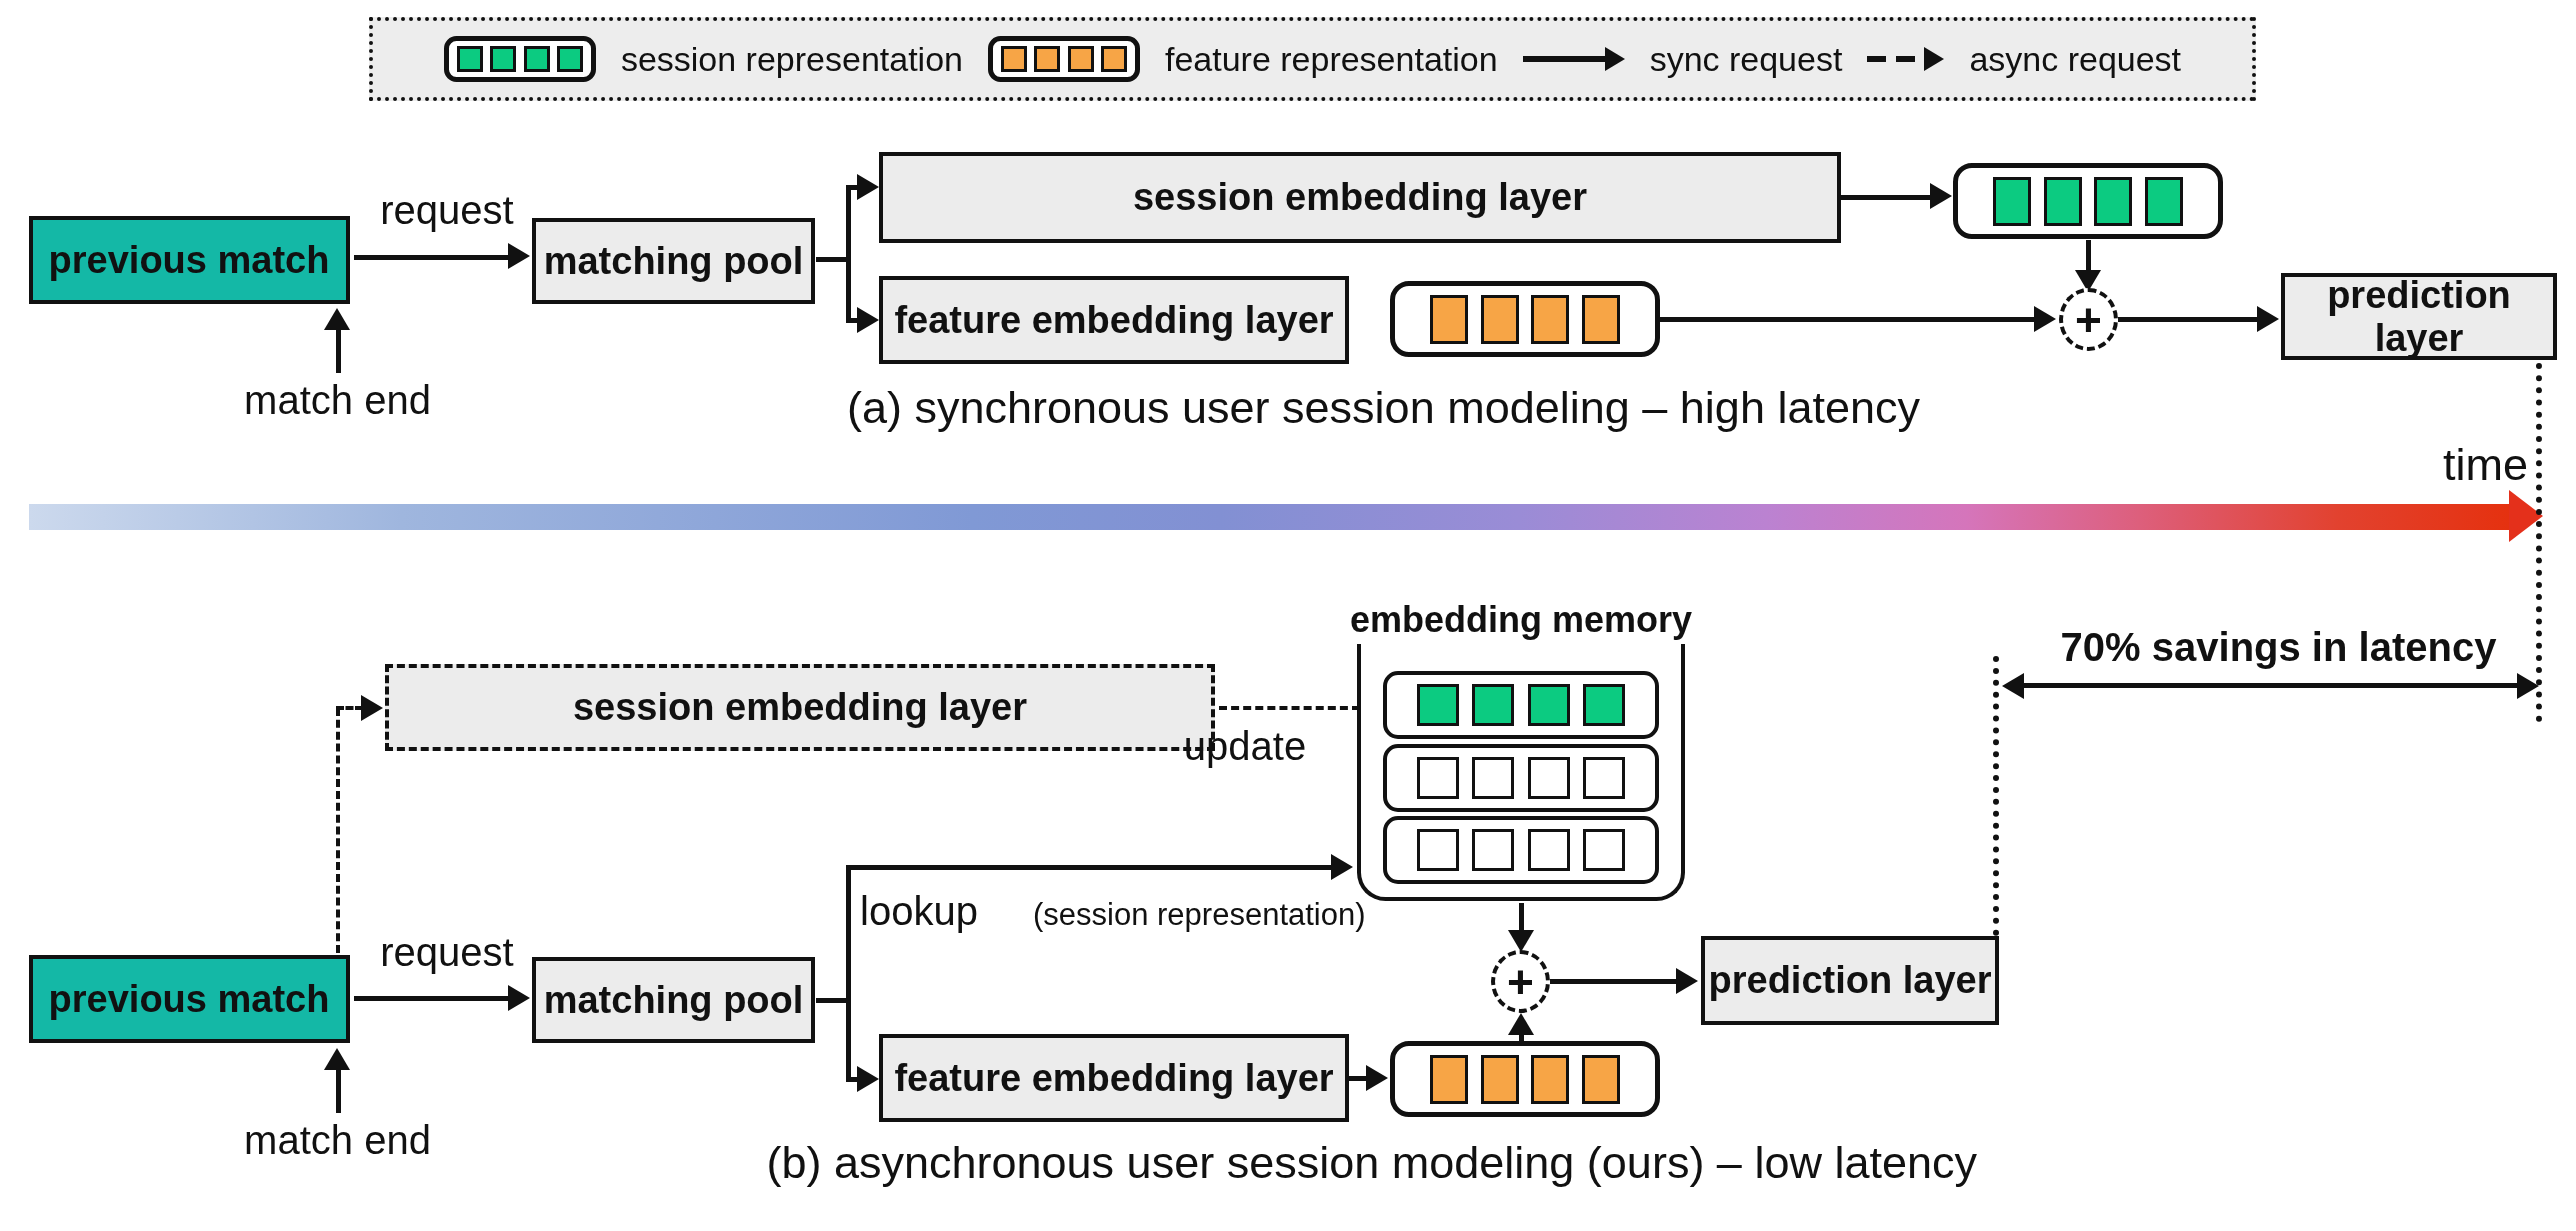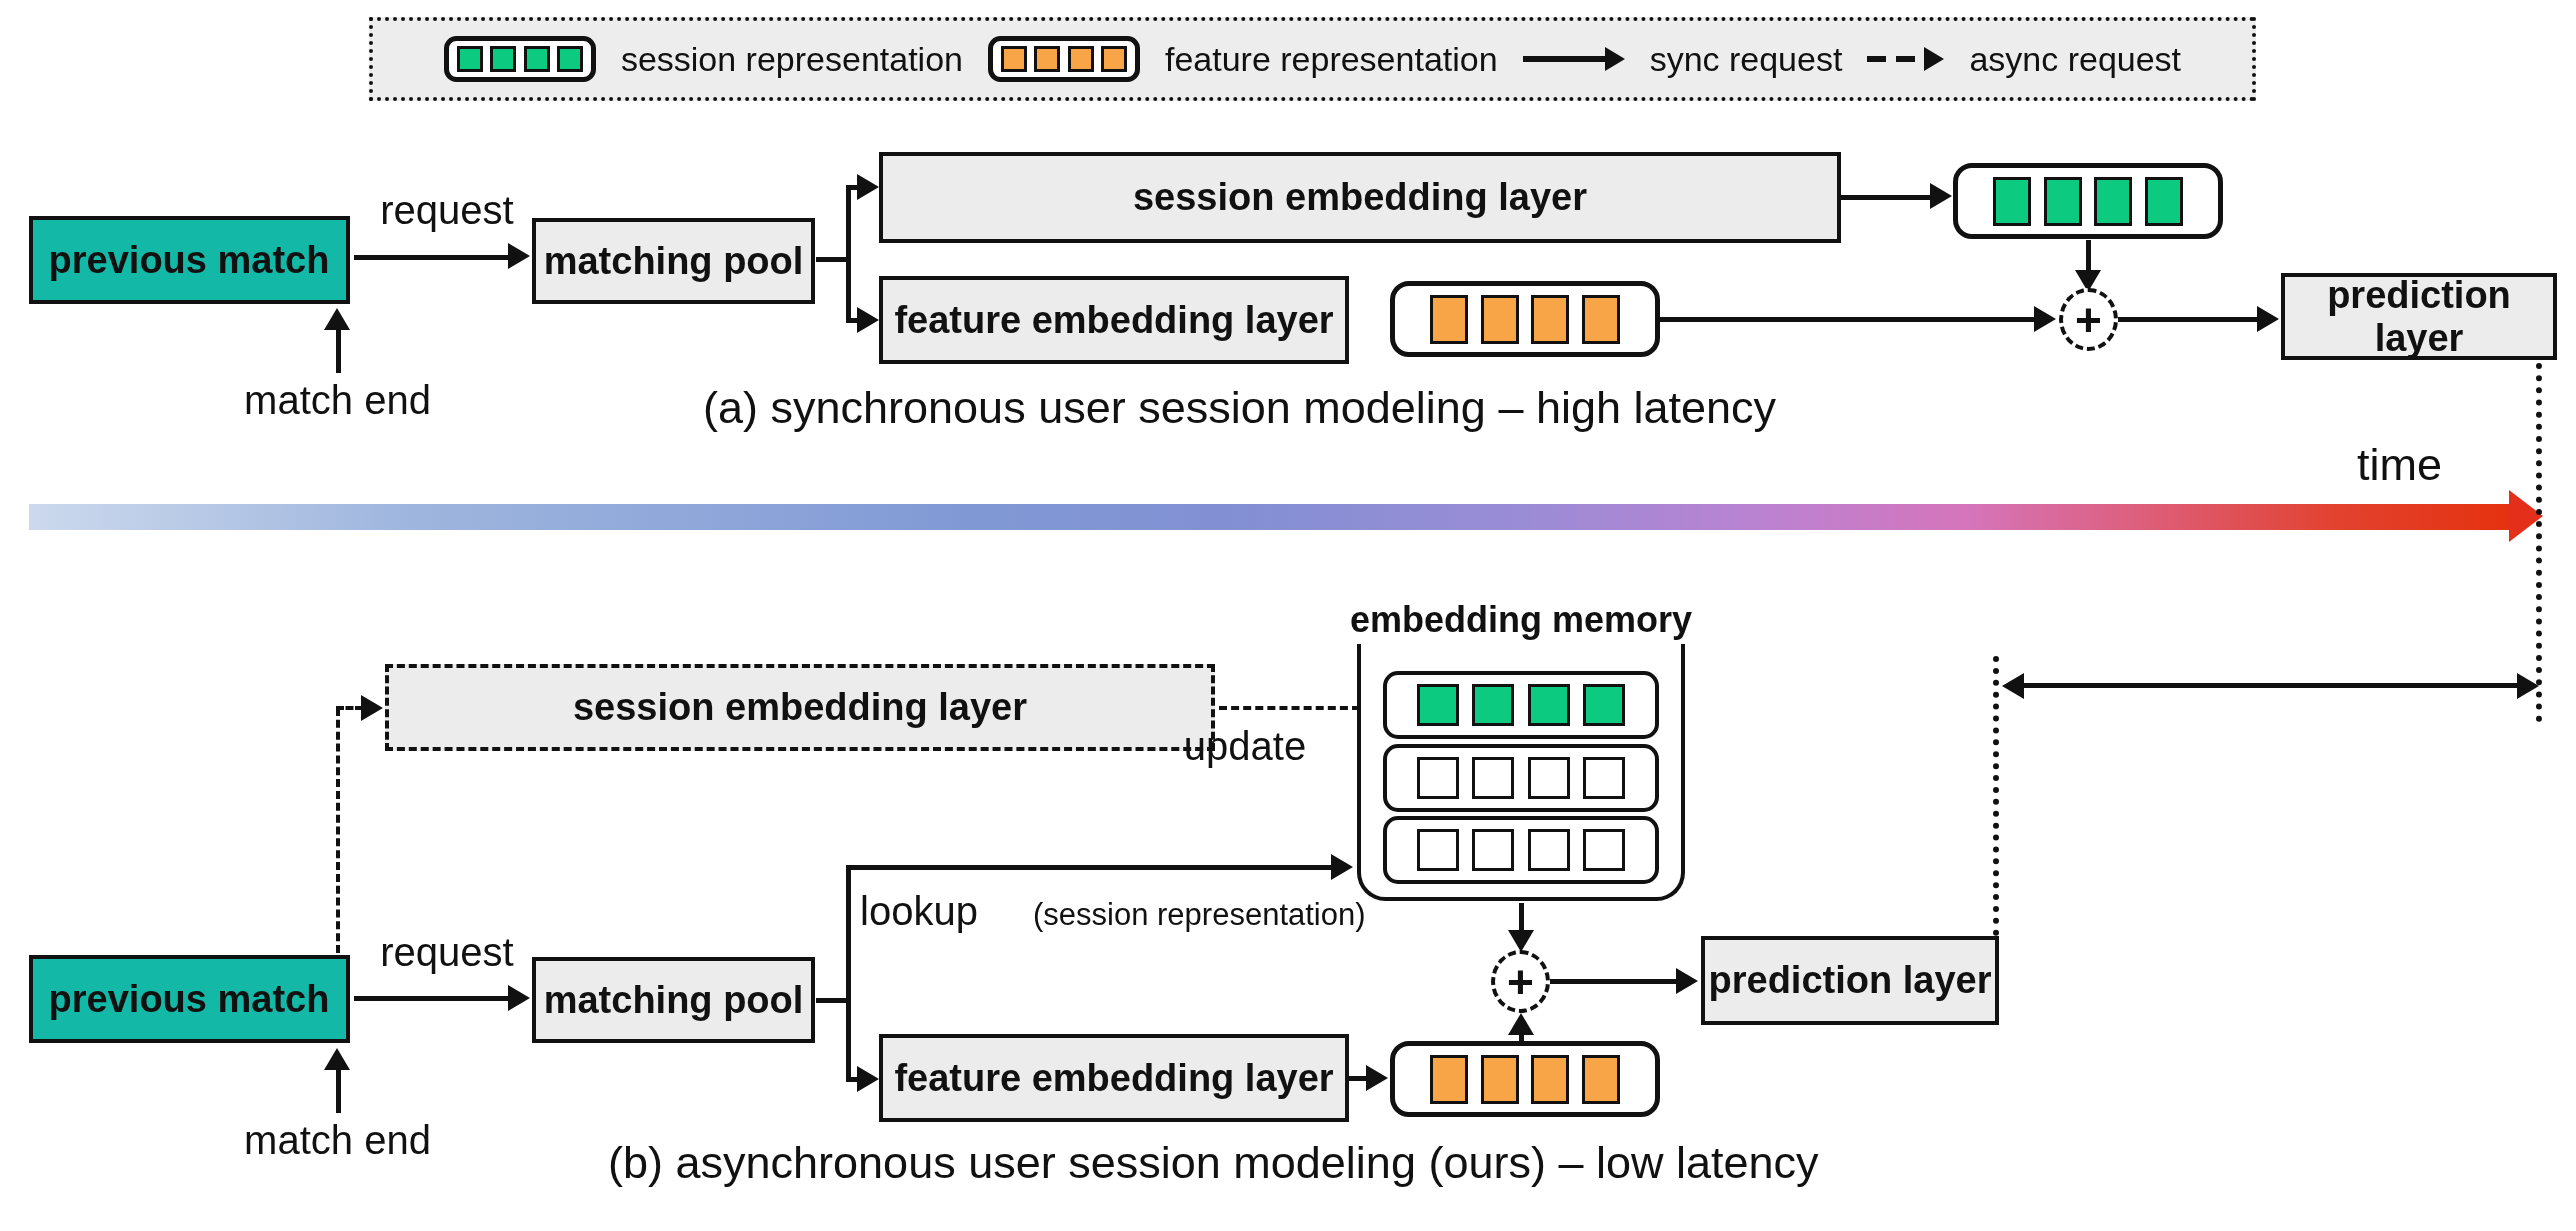--- a/index.html
+++ b/index.html
@@ -63,21 +63,21 @@
     border:4.8px solid #111;border-top:none;border-radius:0 0 28.5px 28.5px;background:#fff;
   }
   .memrow{
     position:absolute;width:276px;height:68px;left:1383px;
     display:flex;align-items:center;justify-content:center;gap:13.3px;
     background:#fff;border:4.8px solid #111;border-radius:15px;box-sizing:border-box;
   }
   
   .lbl{position:absolute;font-size:40px;text-align:center;}
   .lbl.bold{font-weight:bold;}
-  .caption{position:absolute;font-size:45px;text-align:left;}
+  .caption{position:absolute;font-size:45px;text-align:right;}
   .small{font-size:31px;margin-left:44px;}
   
   #gradbar{
     position:absolute;left:28.5px;top:504px;width:2483px;height:26px;
     background:linear-gradient(to right,#ccd9ed 0%,#9fb6de 15%,#8099d5 38%,#8290d3 48%,
       #9a8cd6 60%,#bb82d1 70%,#d575bb 78%,#dd5f7c 85%,#e2422f 93%,#e5310f 100%);
   }
   #gradhead{
     position:absolute;left:2509px;top:490px;width:0;height:0;border-style:solid;
     border-width:26px 0 26px 34px;border-color:transparent transparent transparent #e4301b;
@@ -165,20 +165,21 @@
   <div class="node" style="left:2281px;top:273px;width:276px;height:87px;">prediction layer</div>
 
   <div class="caption" style="left:703px;top:382px;width:1217px;">(a) synchronous user session modeling – high latency</div>
 
   <div id="gradbar"></div>
   <div id="gradhead"></div>
   <div class="caption" style="left:2357px;top:439px;width:171px;">time</div>
 
   <div class="dot-v" style="left:2536px;top:363px;height:359px;"></div>
   <div class="dot-v" style="left:1993px;top:656px;height:280px;"></div>
+  <div class="lbl bold" style="left:2036px;top:625px;width:485px;">70% savings in latency</div>
   <div class="line-h" style="left:2020px;top:683px;width:502px;"></div>
   <div class="head l" style="left:2002px;top:673px;"></div>
   <div class="head r" style="left:2517px;top:673px;"></div>
 
   <div class="dash-v" style="left:336px;top:708px;height:245px;"></div>
   <div class="dash-h" style="left:336px;top:706px;width:27px;"></div>
   <div class="head r" style="left:361px;top:695px;"></div>
 
   <div class="node dashed" style="left:385px;top:664px;width:830px;height:87px;">session embedding layer</div>
 

